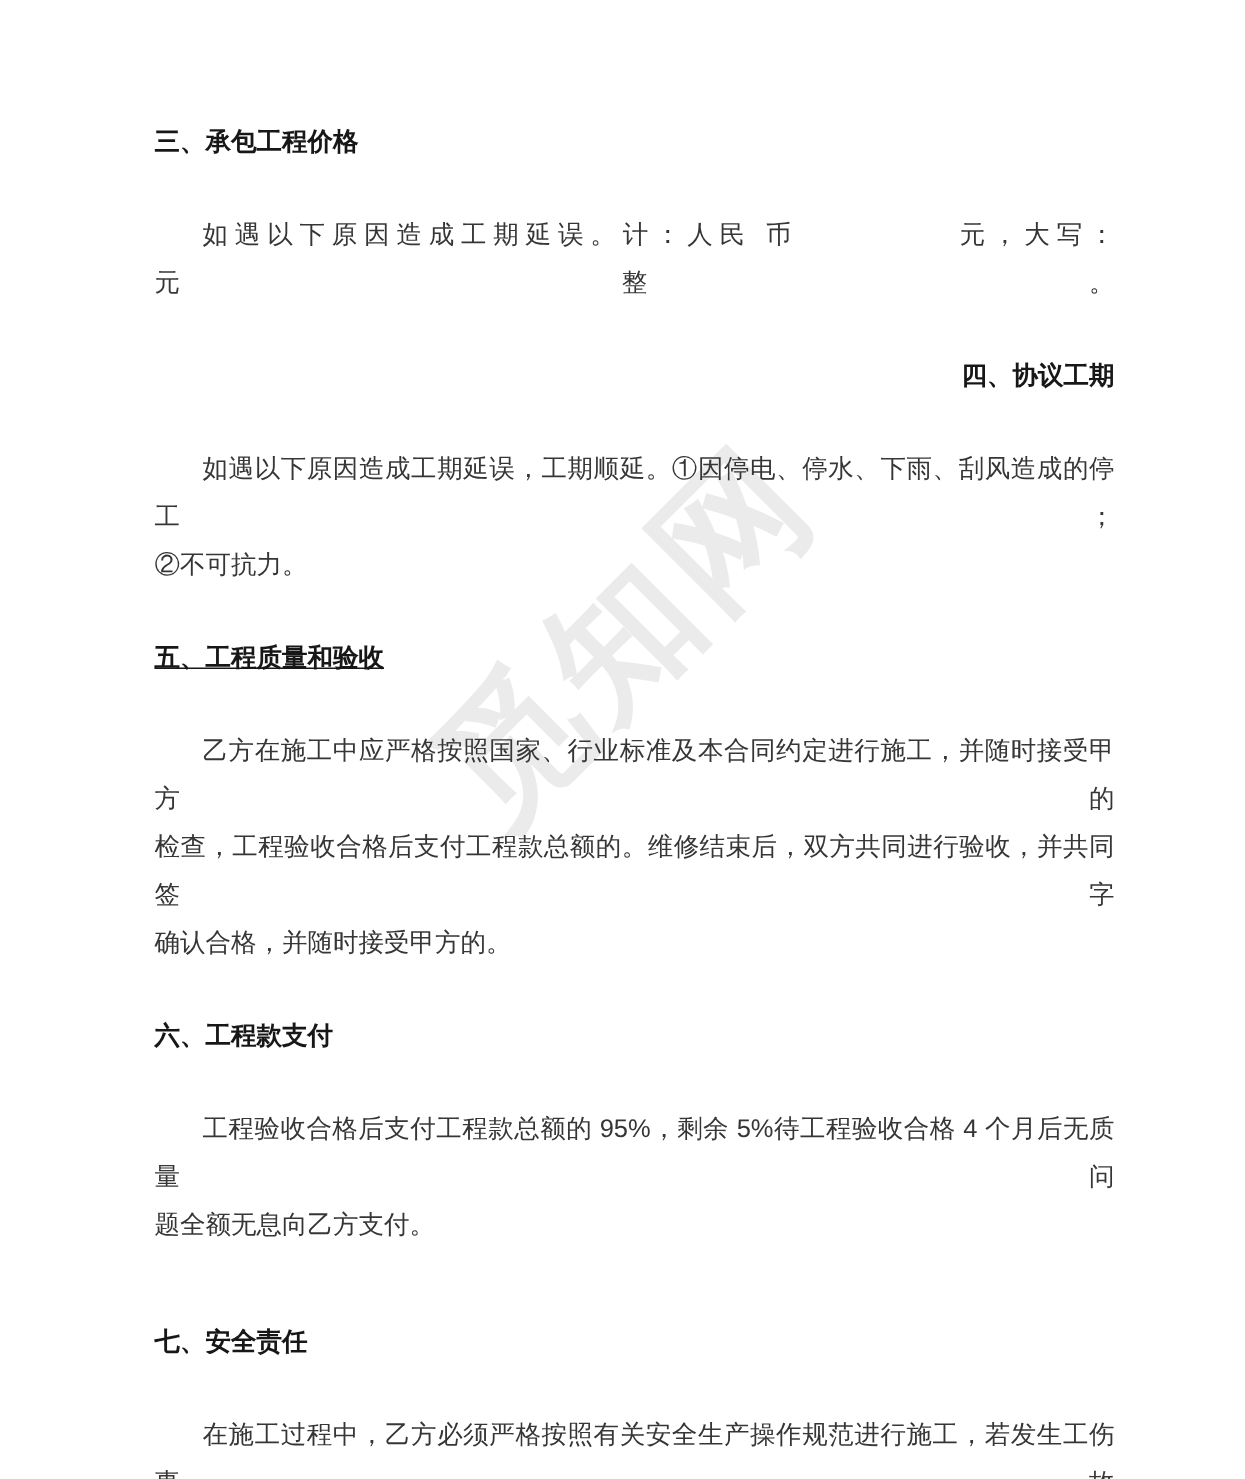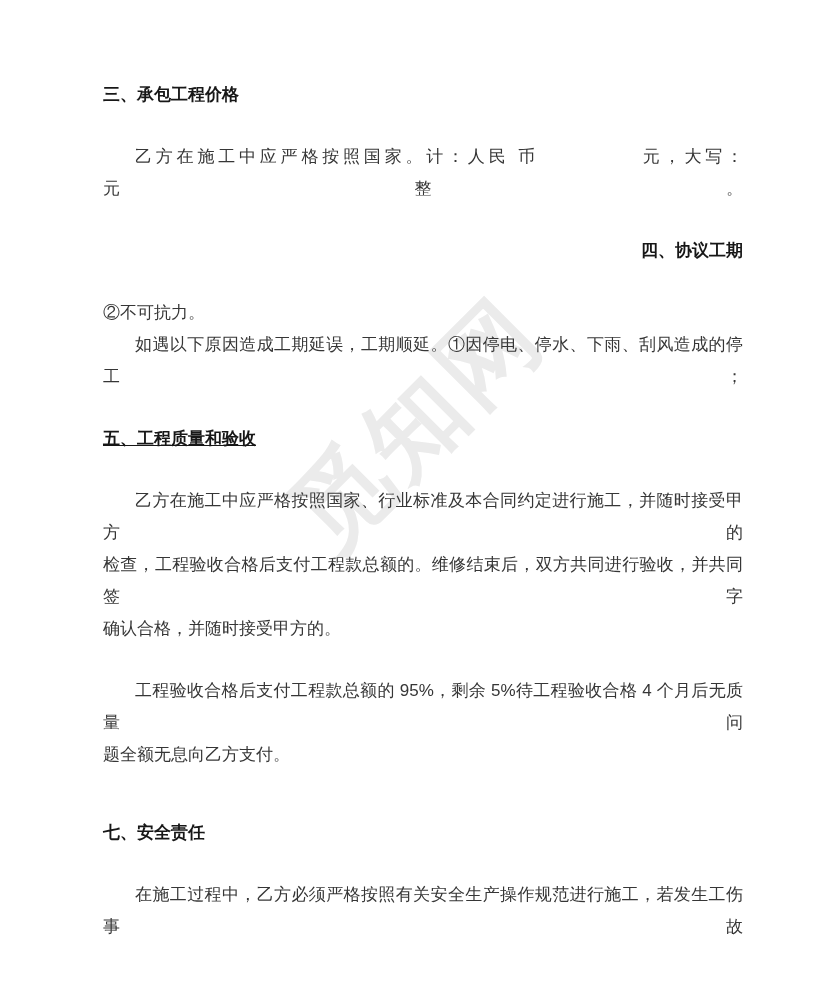--- a/index.html
+++ b/index.html
@@ -46,33 +46,34 @@
   .j { text-align: justify; text-align-last: justify; }
 </style>
 </head>
 <body>
 
 <div class="page">
   <div class="watermark" style="color: rgb(235, 235, 235); transform: translate(-50%, -50%) rotate(-45deg);">觅知网</div>
   <div class="content" style="color: rgb(54, 54, 54);">
       <div class="heading line" style="color: rgb(23, 23, 23);">三、承包工程价格</div>
       <div class="para">
-        <div class="line indent j">乙方在施工中应严格按照国家。计：人民 币　　　　　元，大写：　　　　　　　元整。</div>
+        <div class="line indent j">如遇以下原因造成工期延误。计：人民 币　　　　　元，大写：　　　　　　　元整。</div>
       </div>
       <div class="heading line" style="color: rgb(23, 23, 23); text-align: right;">四、协议工期</div>
       <div class="para">
+        <div class="line indent j">如遇以下原因造成工期延误，工期顺延。①因停电、停水、下雨、刮风造成的停工；</div>
         <div class="line">②不可抗力。</div>
-        <div class="line indent j">如遇以下原因造成工期延误，工期顺延。①因停电、停水、下雨、刮风造成的停工；</div>
       </div>
       <div class="heading line" style="color: rgb(23, 23, 23); text-decoration: underline;">五、工程质量和验收</div>
       <div class="para">
         <div class="line indent j">乙方在施工中应严格按照国家、行业标准及本合同约定进行施工，并随时接受甲方的</div>
         <div class="line j">检查，工程验收合格后支付工程款总额的。维修结束后，双方共同进行验收，并共同签字</div>
         <div class="line">确认合格，并随时接受甲方的。</div>
       </div>
+      <div class="heading line" style="color: rgb(23, 23, 23);">六、工程款支付</div>
       <div class="para">
         <div class="line indent j">工程验收合格后支付工程款总额的 95%，剩余 5%待工程验收合格 4 个月后无质量问</div>
         <div class="line">题全额无息向乙方支付。</div>
       </div>
       <div class="heading line" style="color: rgb(23, 23, 23); margin-top: 46px;">七、安全责任</div>
       <div class="para">
         <div class="line indent j">在施工过程中，乙方必须严格按照有关安全生产操作规范进行施工，若发生工伤事故</div>
       </div>
     </div>
 </div>

